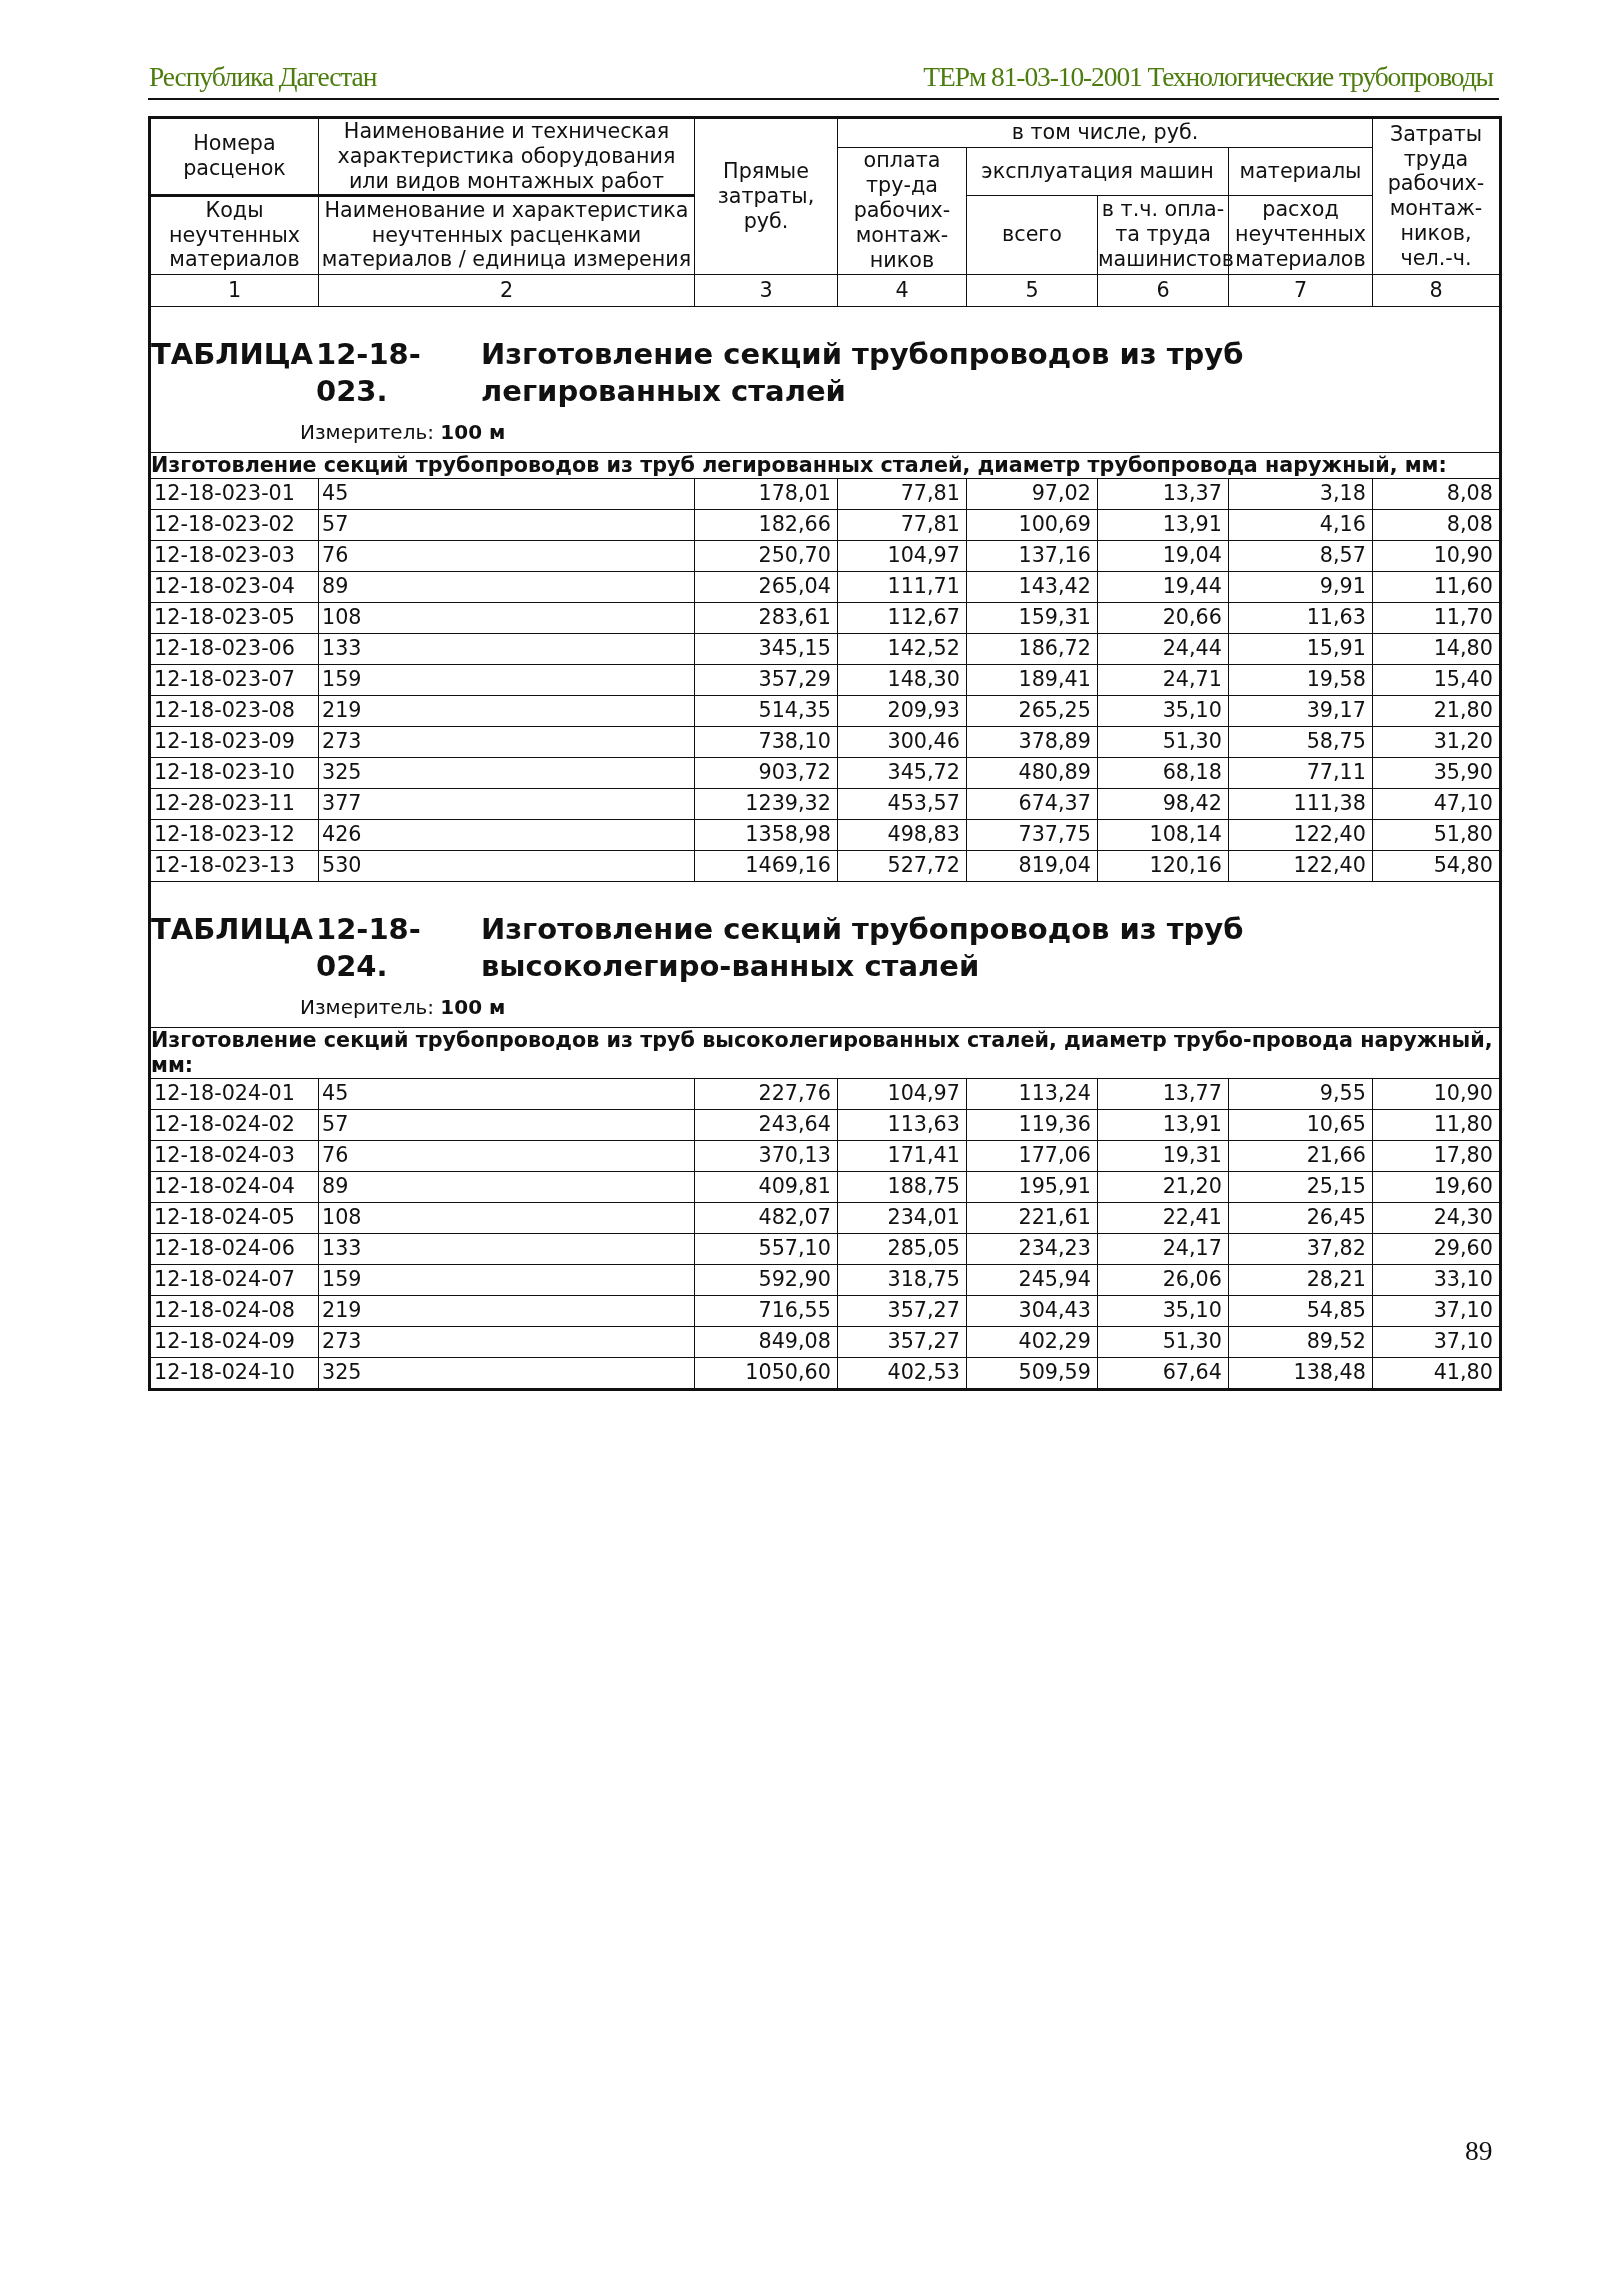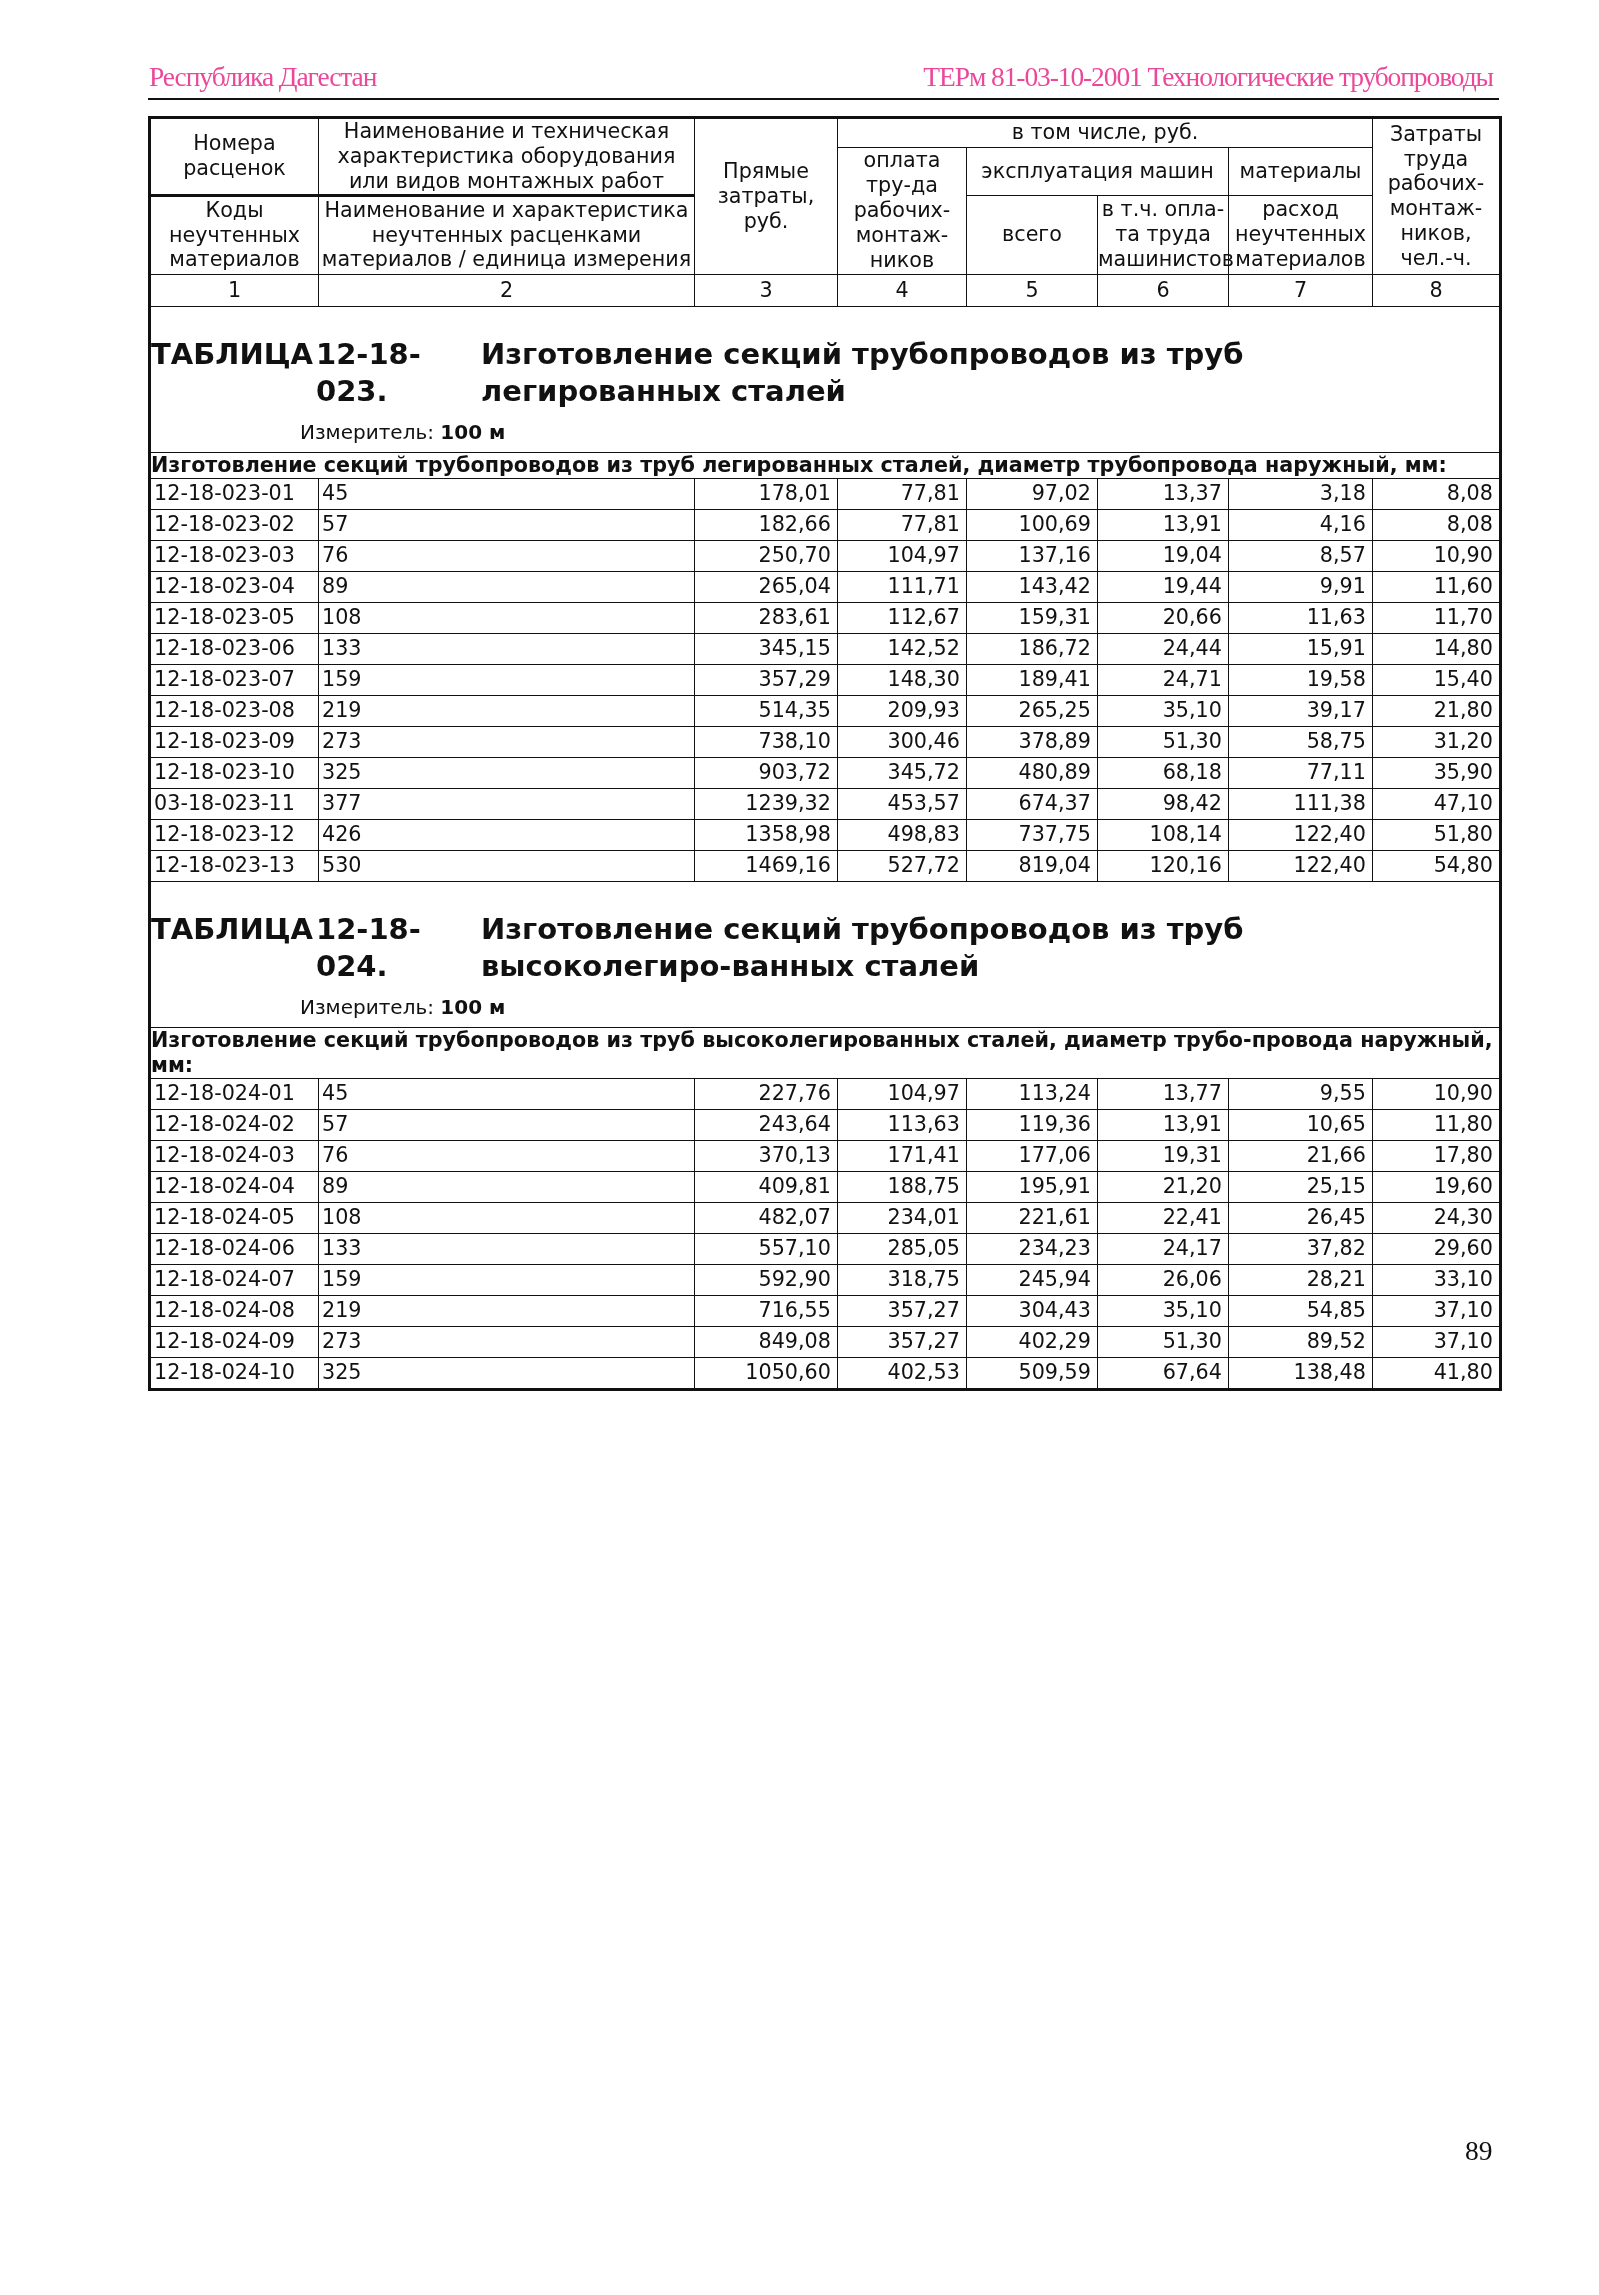--- a/index.html
+++ b/index.html
@@ -1,18 +1,18 @@
 <!DOCTYPE html>
 <html style="font-size:12.2px"><head>
 <meta charset="utf-8">
 <style>
   html,body{margin:0;padding:0;background:#fff;}
   body{width:1600px;height:2295px;position:relative;overflow:hidden;color:#111;
        font-family:"DejaVu Sans",sans-serif;}
-  .hdr{position:absolute;top:61px;font-family:"Liberation Serif",serif;font-size:27.5px;letter-spacing:-1.1px;color:#ec4899;}
+  .hdr{position:absolute;top:61px;font-family:"Liberation Serif",serif;font-size:27.5px;letter-spacing:-1.1px;color:#4d7c0f;}
   .hdr-left{left:149px;}
   .hdr-right{right:107px;}
   .hdr-rule{position:absolute;left:148px;top:98px;width:1351px;height:2.3px;background:#111;}
   table.main{position:absolute;left:148px;top:116px;width:1351px;border-collapse:collapse;
              border:3.1px solid #111;table-layout:fixed;}
   table.main td{border:1.5px solid #111;padding:0;font-size:20.7px;line-height:1.2;}
   .h td{text-align:center;font-size:17px;line-height:1.25;font-weight:normal;}
   .h .hb{border-bottom-width:3.1px;}
   .nums td{text-align:center;font-size:20.7px;height:31px;border-top:3.1px solid #111;border-bottom:3.1px solid #111;}
   .title-row td{border-left:3.1px solid #111;border-right:3.1px solid #111;padding:0 0 0 7.7px;}
@@ -187,21 +187,21 @@
         <td class="code">12-18-023-10</td>
         <td class="dia">325</td>
         <td class="v">903,72</td>
         <td class="v">345,72</td>
         <td class="v">480,89</td>
         <td class="v">68,18</td>
         <td class="v">77,11</td>
         <td class="v">35,90</td>
       </tr>
       <tr class="row">
-        <td class="code">03-18-023-11</td>
+        <td class="code">12-28-023-11</td>
         <td class="dia">377</td>
         <td class="v">1239,32</td>
         <td class="v">453,57</td>
         <td class="v">674,37</td>
         <td class="v">98,42</td>
         <td class="v">111,38</td>
         <td class="v">47,10</td>
       </tr>
       <tr class="row">
         <td class="code">12-18-023-12</td>

